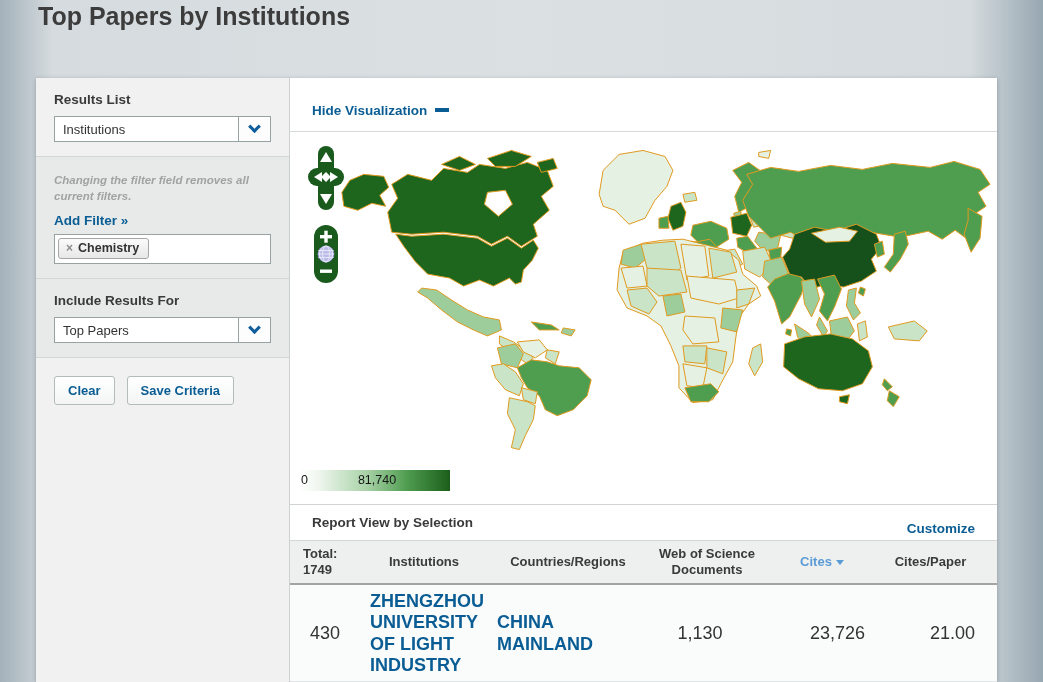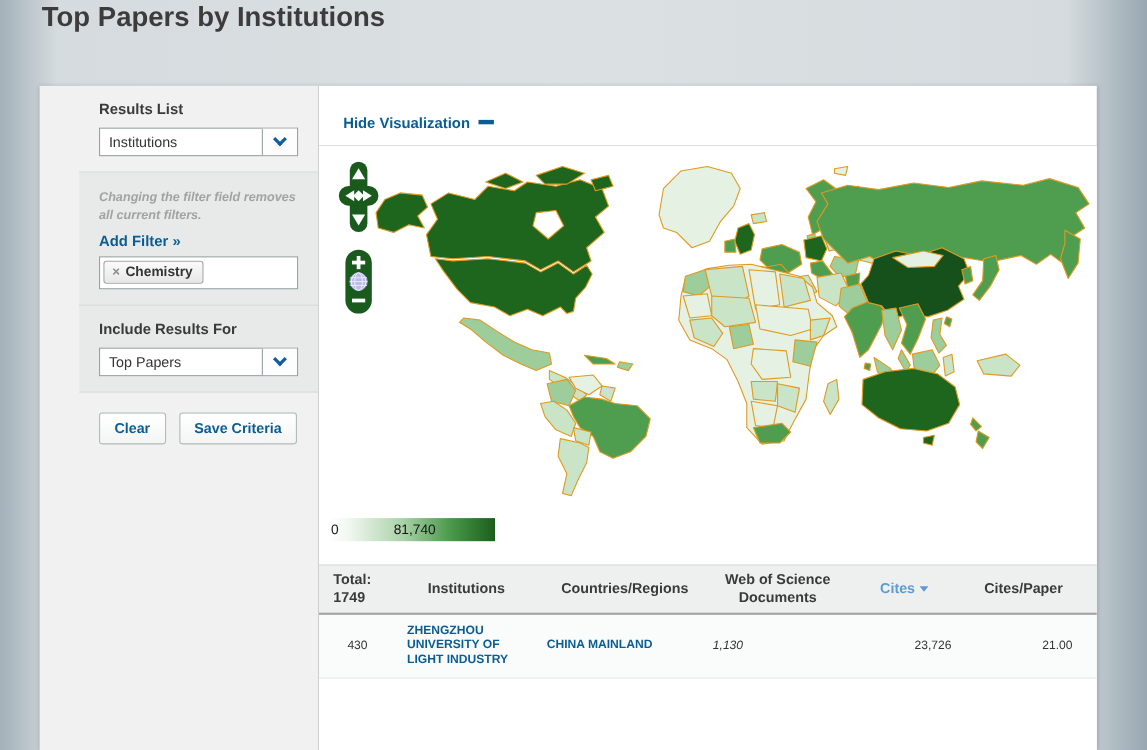--- a/index.html
+++ b/index.html
@@ -7,21 +7,21 @@
   body {
     width:1043px; height:682px; position:relative; overflow:hidden;
     font-family:"Liberation Sans", sans-serif;
     background:linear-gradient(90deg,#a3b1ba 0%,#d5dbde 5%,#dbe0e3 50%,#d5dbde 93%,#97a7b1 100%);
   }
   .page-title{ position:absolute; left:38px; top:2px; font-size:25px; font-weight:bold; color:#3c3c3c; }
   .app{ position:absolute; left:36px; top:78px; width:961px; bottom:0; display:flex;
         box-shadow:0 1px 4px rgba(50,60,70,.35); }
 
   
-  .sidebar{ width:254px; background:#f0f1f0; border-right:1px solid #ccd1d0; display:flex; flex-direction:column;padding-left:36px; }
+  .sidebar{ width:254px; background:#f0f1f0; border-right:1px solid #ccd1d0; display:flex; flex-direction:column; }
   .section{ padding:14px 18px; border-bottom:1px solid #d2d6d5; }
   .s-light{ background:#f0f1f0; } .s-dark{ background:#e8eae9; }
   .side-label{ font-size:13.5px; font-weight:bold; color:#3a3a3a; margin-bottom:9px; display:flex; align-items:center; gap:6px;}
   .select{ height:26px; background:#fff; border:1px solid #97a2a2; display:flex; align-items:center; cursor:pointer; }
   .select .val{ flex:1; font-size:13px; color:#333; padding-left:8px; }
   .select .arrow-box{ width:32px; align-self:stretch; border-left:1px solid #97a2a2; display:flex; align-items:center; justify-content:center; background:#fdfdfd; }
   .chev{ width:9px; height:9px; border-right:3px solid #0f5d9c; border-bottom:3px solid #0f5d9c; transform:rotate(45deg) translate(-2px,-2px); }
   .help{ width:16px; height:16px; border-radius:50%; background:#1f6fa0; color:#fff; font-size:11px; font-weight:bold;
          display:inline-flex; align-items:center; justify-content:center; cursor:pointer; }
   .note{ font-size:11.5px; font-style:italic; font-weight:bold; color:#a2a2a2; line-height:1.35; margin:2px 0 7px 0; }
@@ -53,26 +53,26 @@
   .report-title{ font-size:13.5px; font-weight:bold; color:#3a3a3a; }
 
   .grid{ display:grid; grid-template-columns:70px 128px 160px 118px 112px 1fr; align-items:center; }
   .thead{ background:#edf0ef; border-top:1px solid #d3d7d6; border-bottom:2px solid #a3a3a3; min-height:42px; padding:5px 0; }
   .th{ text-align:center; font-size:13px; font-weight:bold; color:#3a3a3a; line-height:1.25; padding:0 6px; }
   .th-total{ text-align:left; padding-left:13px; }
   .th-cites{ color:#5b9bd5; cursor:pointer; }
   .sort-tri{ display:inline-block; width:0; height:0; border-left:4px solid transparent; border-right:4px solid transparent;
              border-top:5px solid #5b9bd5; margin-left:4px; vertical-align:middle; }
   .trow{ background:#fafbfb; border-bottom:1px solid #e2e5e5; min-height:58px; padding:6px 0; }
-  .td{ font-size:11px; color:#333; }
+  .td{ font-size:18px; color:#333; }
   .td-rank{ text-align:center; }
   .link-cell{ color:#0a5d94; font-weight:bold; line-height:1.2; cursor:pointer; }
   .td-inst{ padding:0 22px 0 10px; }
   .td-country{ padding-left:9px; }
-  .td-docs{ text-align:left; padding-right:14px;font-style:italic; }
+  .td-docs{ text-align:center; padding-right:14px; }
   .td-cites{ text-align:right; padding-right:13px; }
   .td-cpp{ text-align:right; padding-right:22px; }
 
   
   .b{ stroke:#e09a1f; stroke-width:1; stroke-linejoin:round; }
   .cD{fill:#16501b}.cH{fill:#1e651e}.cM{fill:#4f9e50}.cLM{fill:#9ccd9b}.cL{fill:#c9e4c6}.cVL{fill:#e5f1e2}.w{fill:#ffffff}
 </style>
 </head>
 <body>
 
@@ -252,20 +252,26 @@
           <rect x="7" y="45.5" width="12" height="3.4" fill="#fff"></rect>
         </svg>
       </div>
 
       <div class="legend">
         <span class="lmin">0</span>
         <span class="lmax">81,740</span>
       </div>
     </div>
 
+    <div class="report-header">
+      <span class="report-title">Report View by Selection</span>
+      <span class="blue-link">
+          <span>Customize</span>
+        </span>
+    </div>
 
     <div class="grid thead">
       <div class="th th-total">
         <div>Total:</div>
         <div>1749</div>
       </div>
       <div class="th">Institutions</div>
       <div class="th">Countries/Regions</div>
       <div class="th">Web of Science Documents</div>
       <div class="th th-cites">

